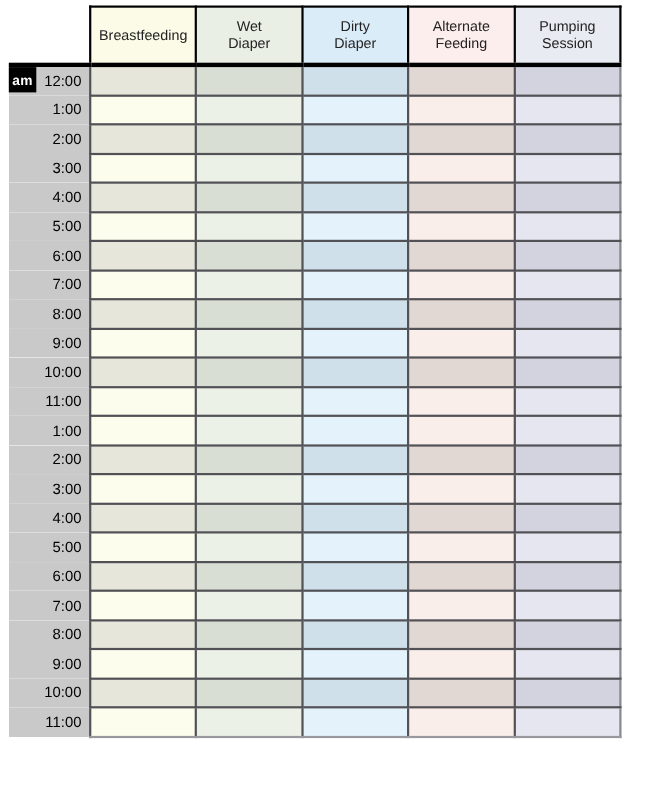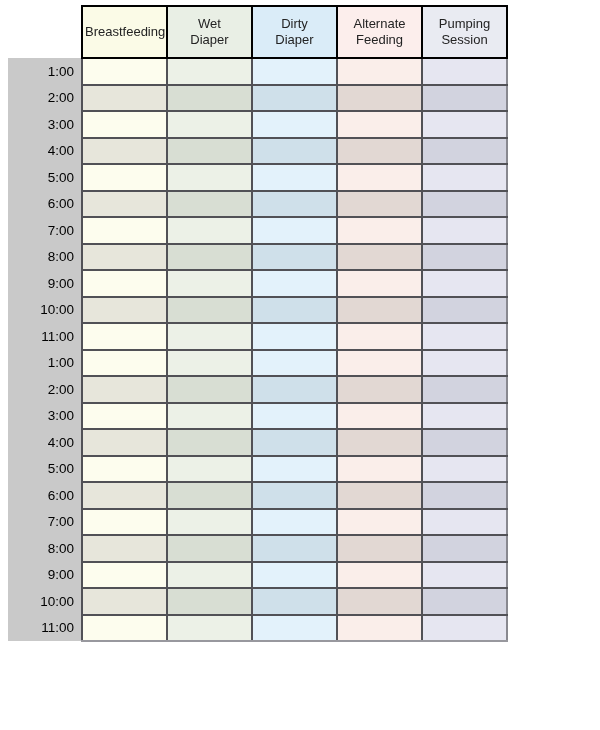--- a/index.html
+++ b/index.html
@@ -12,21 +12,21 @@
     width: 600px;
     height: 730px;
     background: var(--page-bg, #ffffff);
     font-family: "Liberation Sans", sans-serif;
     overflow: hidden;
   }
   table.log {
     position: absolute;
     left: 8px;
     top: 5px;
-    width: 500px;
+    width: 557px;
     border-collapse: collapse;
     table-layout: fixed;
   }
   col.timecol { width: 74px; }
   th.corner {
     border: none;
     background: transparent;
     padding: 0;
   }
   th.colhead {
@@ -99,20 +99,28 @@
       <tr>
         <th class="corner"></th>
       <th class="colhead" style="background: rgb(251, 251, 231);">Breastfeeding</th>
           <th class="colhead" style="background: rgb(233, 239, 229);">Wet<br>Diaper</th>
           <th class="colhead" style="background: rgb(218, 236, 248);">Dirty<br>Diaper</th>
           <th class="colhead" style="background: rgb(252, 238, 236);">Alternate<br>Feeding</th>
           <th class="colhead" style="background: rgb(233, 235, 242);">Pumping<br>Session</th>
         </tr>
     </thead>
     <tbody>
+        <tr class="period-start">
+          <td class="time"><span class="badge">am</span>12:00</td>
+          <td class="cell" style="background: rgb(231, 230, 219);"></td>
+          <td class="cell" style="background: rgb(216, 222, 211);"></td>
+          <td class="cell" style="background: rgb(207, 224, 234);"></td>
+          <td class="cell" style="background: rgb(226, 216, 211);"></td>
+          <td class="cell" style="background: rgb(210, 211, 223);"></td>
+        </tr>
         <tr>
           <td class="time">1:00</td>
           <td class="cell" style="background: rgb(253, 253, 238);"></td>
           <td class="cell" style="background: rgb(236, 241, 231);"></td>
           <td class="cell" style="background: rgb(227, 242, 251);"></td>
           <td class="cell" style="background: rgb(250, 238, 234);"></td>
           <td class="cell" style="background: rgb(230, 230, 241);"></td>
         </tr>
         <tr>
           <td class="time">2:00</td>

